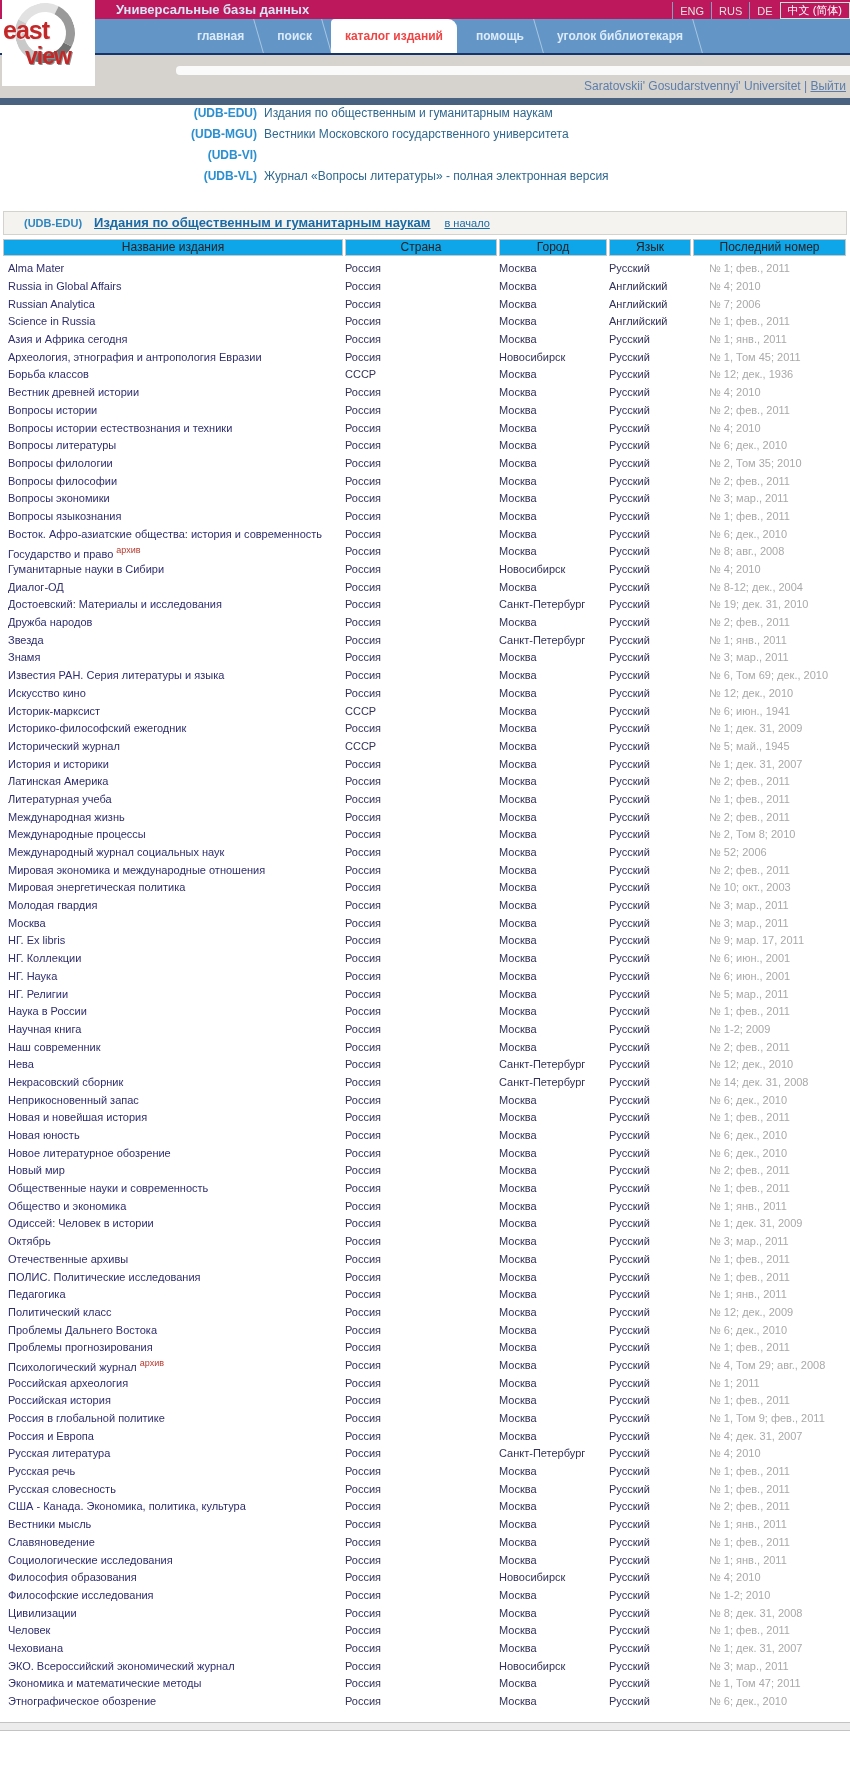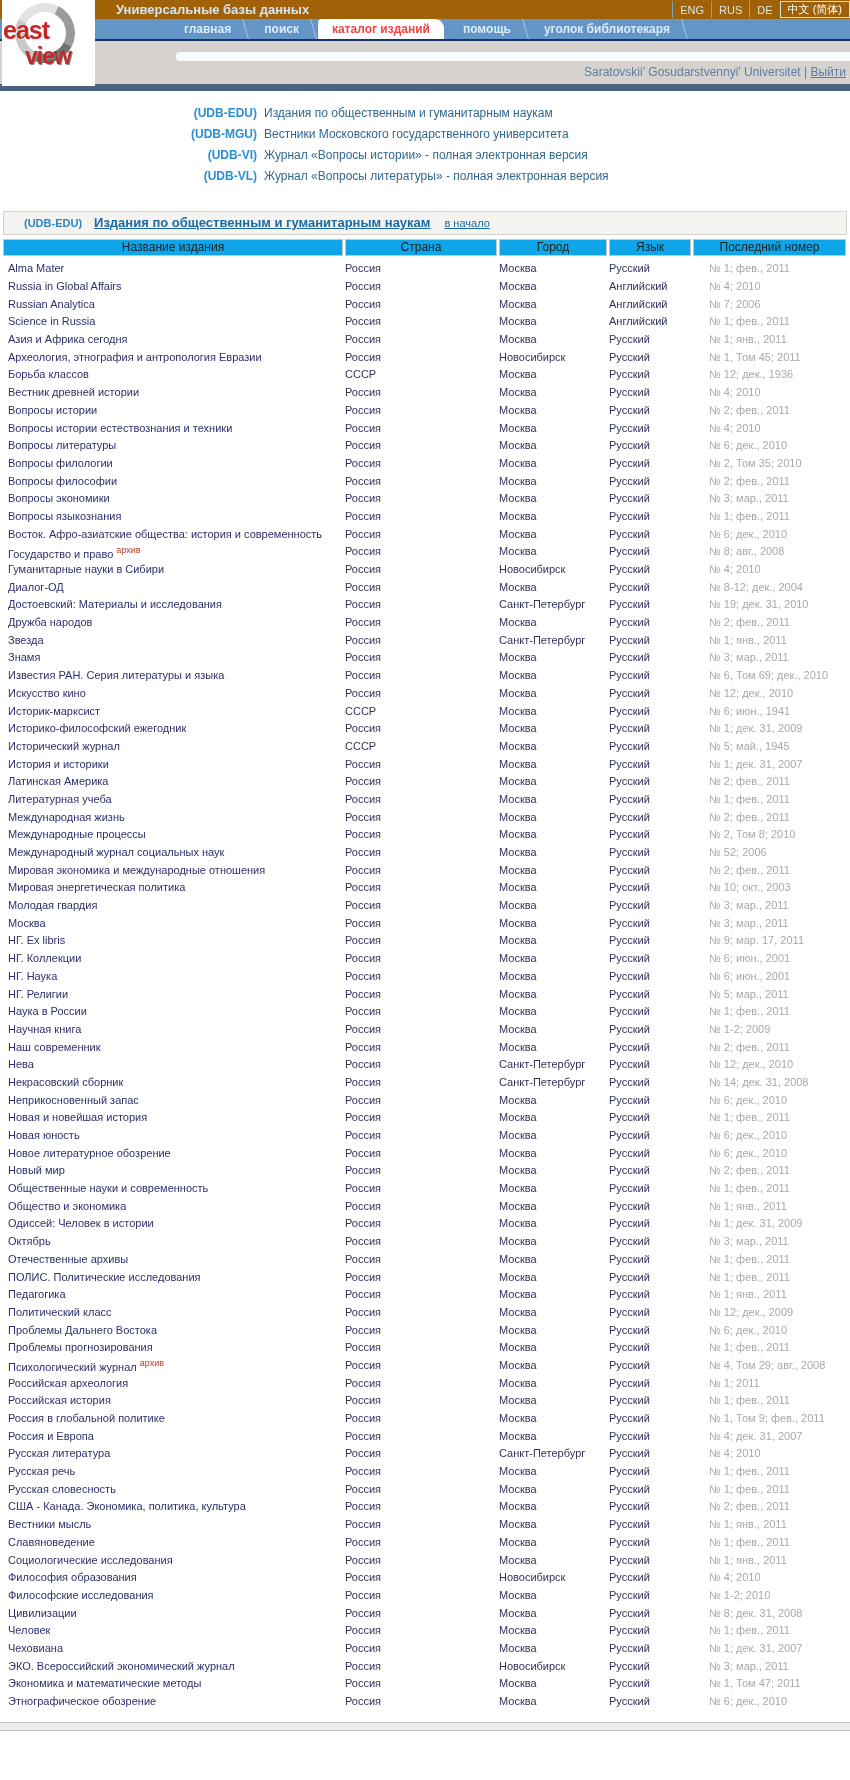--- a/index.html
+++ b/index.html
@@ -7,38 +7,38 @@
   body {
     width: 850px;
     background: #ffffff;
     font-family: "Liberation Sans", sans-serif;
     position: relative;
   }
 
   
   .header { position: relative; height: 88px; }
   .topbar {
-    height: 19px; background: #a16207;
-    display: flex; align-items: center;
+    height: 19px; background: #be185d;
+    display: flex; align-items: flex-end;
   }
   .topbar-title {
     margin-left: 116px; font-size: 13px; font-weight: bold;
     color: #d3e6f6; flex: 1; line-height: 19px; white-space: nowrap;
   }
   .langs { display: flex; align-items: stretch; }
   .lang {
     font-size: 11px; color: #d9e8df; padding: 0 7px;
     display: flex; align-items: center;
     border-left: 1px solid #7ba3c4; cursor: pointer; white-space: nowrap;
   }
   .lang-current { color: #ffffff; border: 1px solid #cfe3d8; }
 
   .tabbar {
-    height: 20px; background: #6396c6;
-    display: flex; align-items: stretch; padding-left: 170px;
+    height: 34px; background: #6396c6;
+    display: flex; align-items: stretch; padding-left: 170px; margin-left: 13px;
   }
   .tab {
     display: flex; align-items: center; padding: 0 14px;
     color: #dcebfb; font-weight: bold; font-size: 12px;
     position: relative; margin-right: 5px; cursor: pointer; white-space: nowrap;
   }
   .tab::after {
     content: ""; position: absolute; right: -1px; top: 0; bottom: 0;
     width: 1px; background: #a8c6e2; transform: skewX(16deg);
   }
@@ -166,21 +166,20 @@
     <div class="db-row">
       <span class="db-code">(UDB-EDU)</span>
       <span class="db-title">Издания по общественным и гуманитарным наукам</span>
     </div>
     <div class="db-row">
       <span class="db-code">(UDB-MGU)</span>
       <span class="db-title">Вестники Московского государственного университета</span>
     </div>
     <div class="db-row">
       <span class="db-code">(UDB-VI)</span>
-      <span class="db-title">Журнал «Вопросы истории» - полная электронная версия</span>
     </div>
     <div class="db-row">
       <span class="db-code">(UDB-VL)</span>
       <span class="db-title">Журнал «Вопросы литературы» - полная электронная версия</span>
     </div>
   </div>
 
 <div class="section-bar">
   <span class="section-code">(UDB-EDU)</span>
   <span class="section-title">Издания по общественным и гуманитарным наукам</span>

